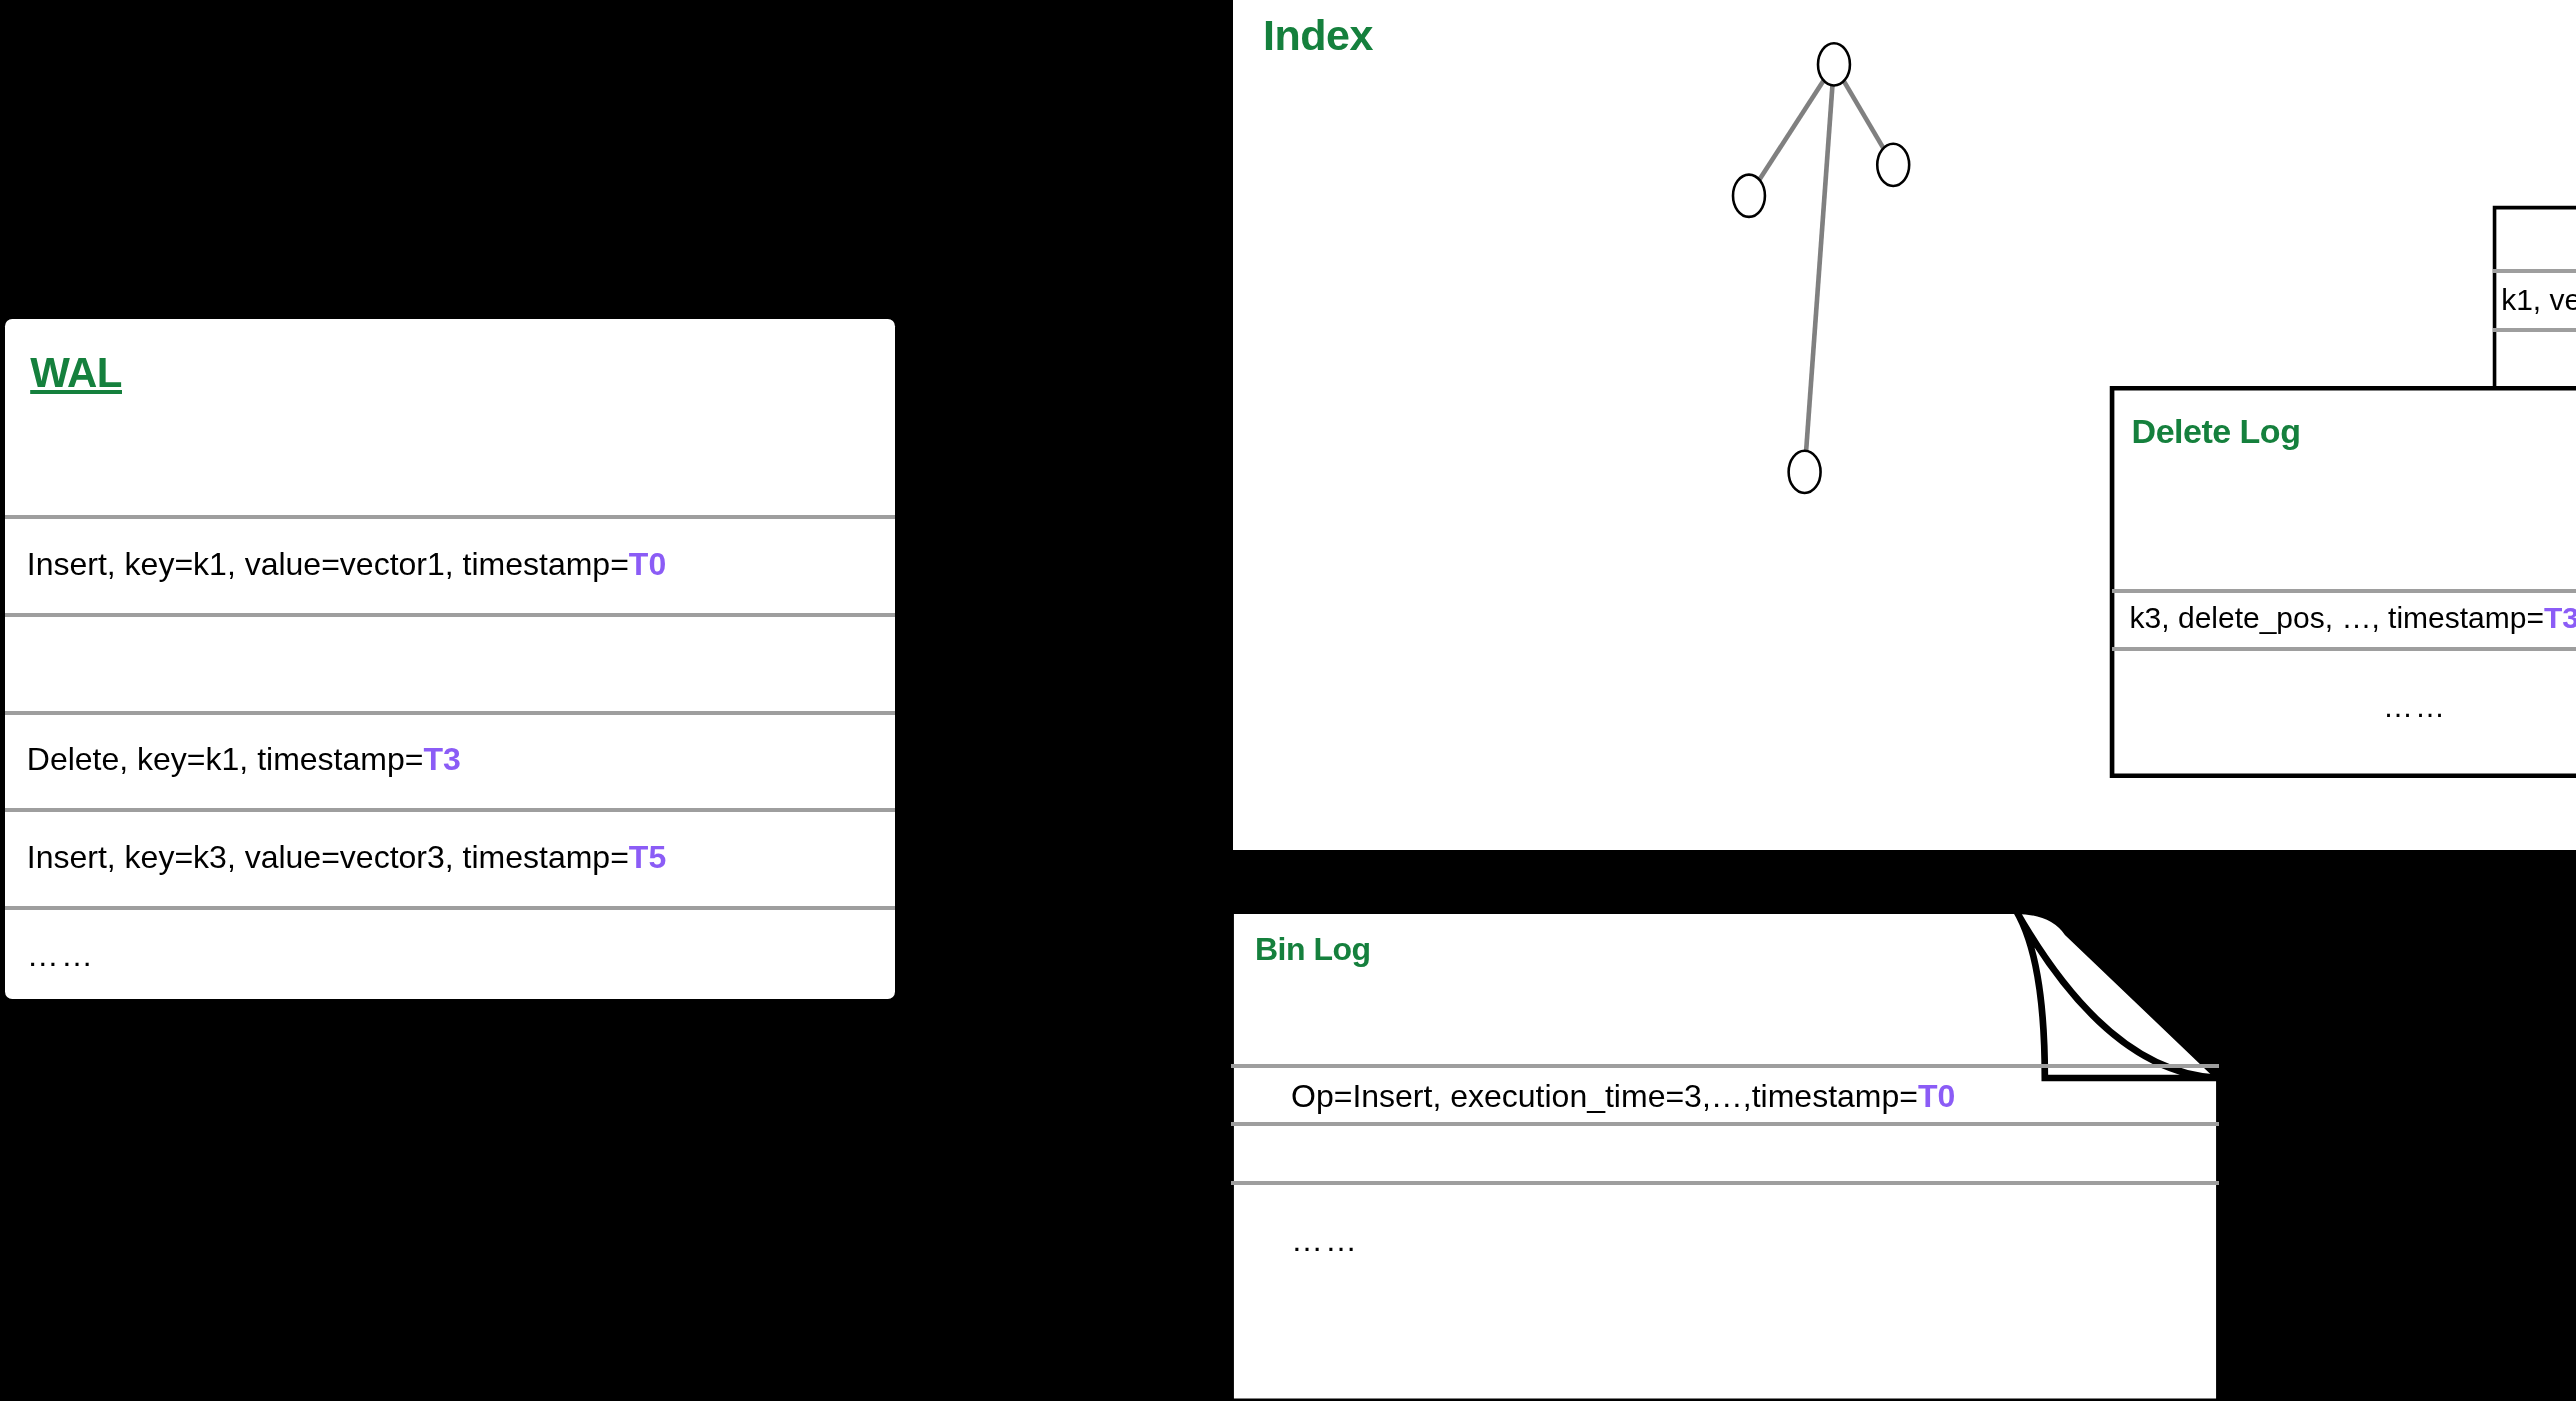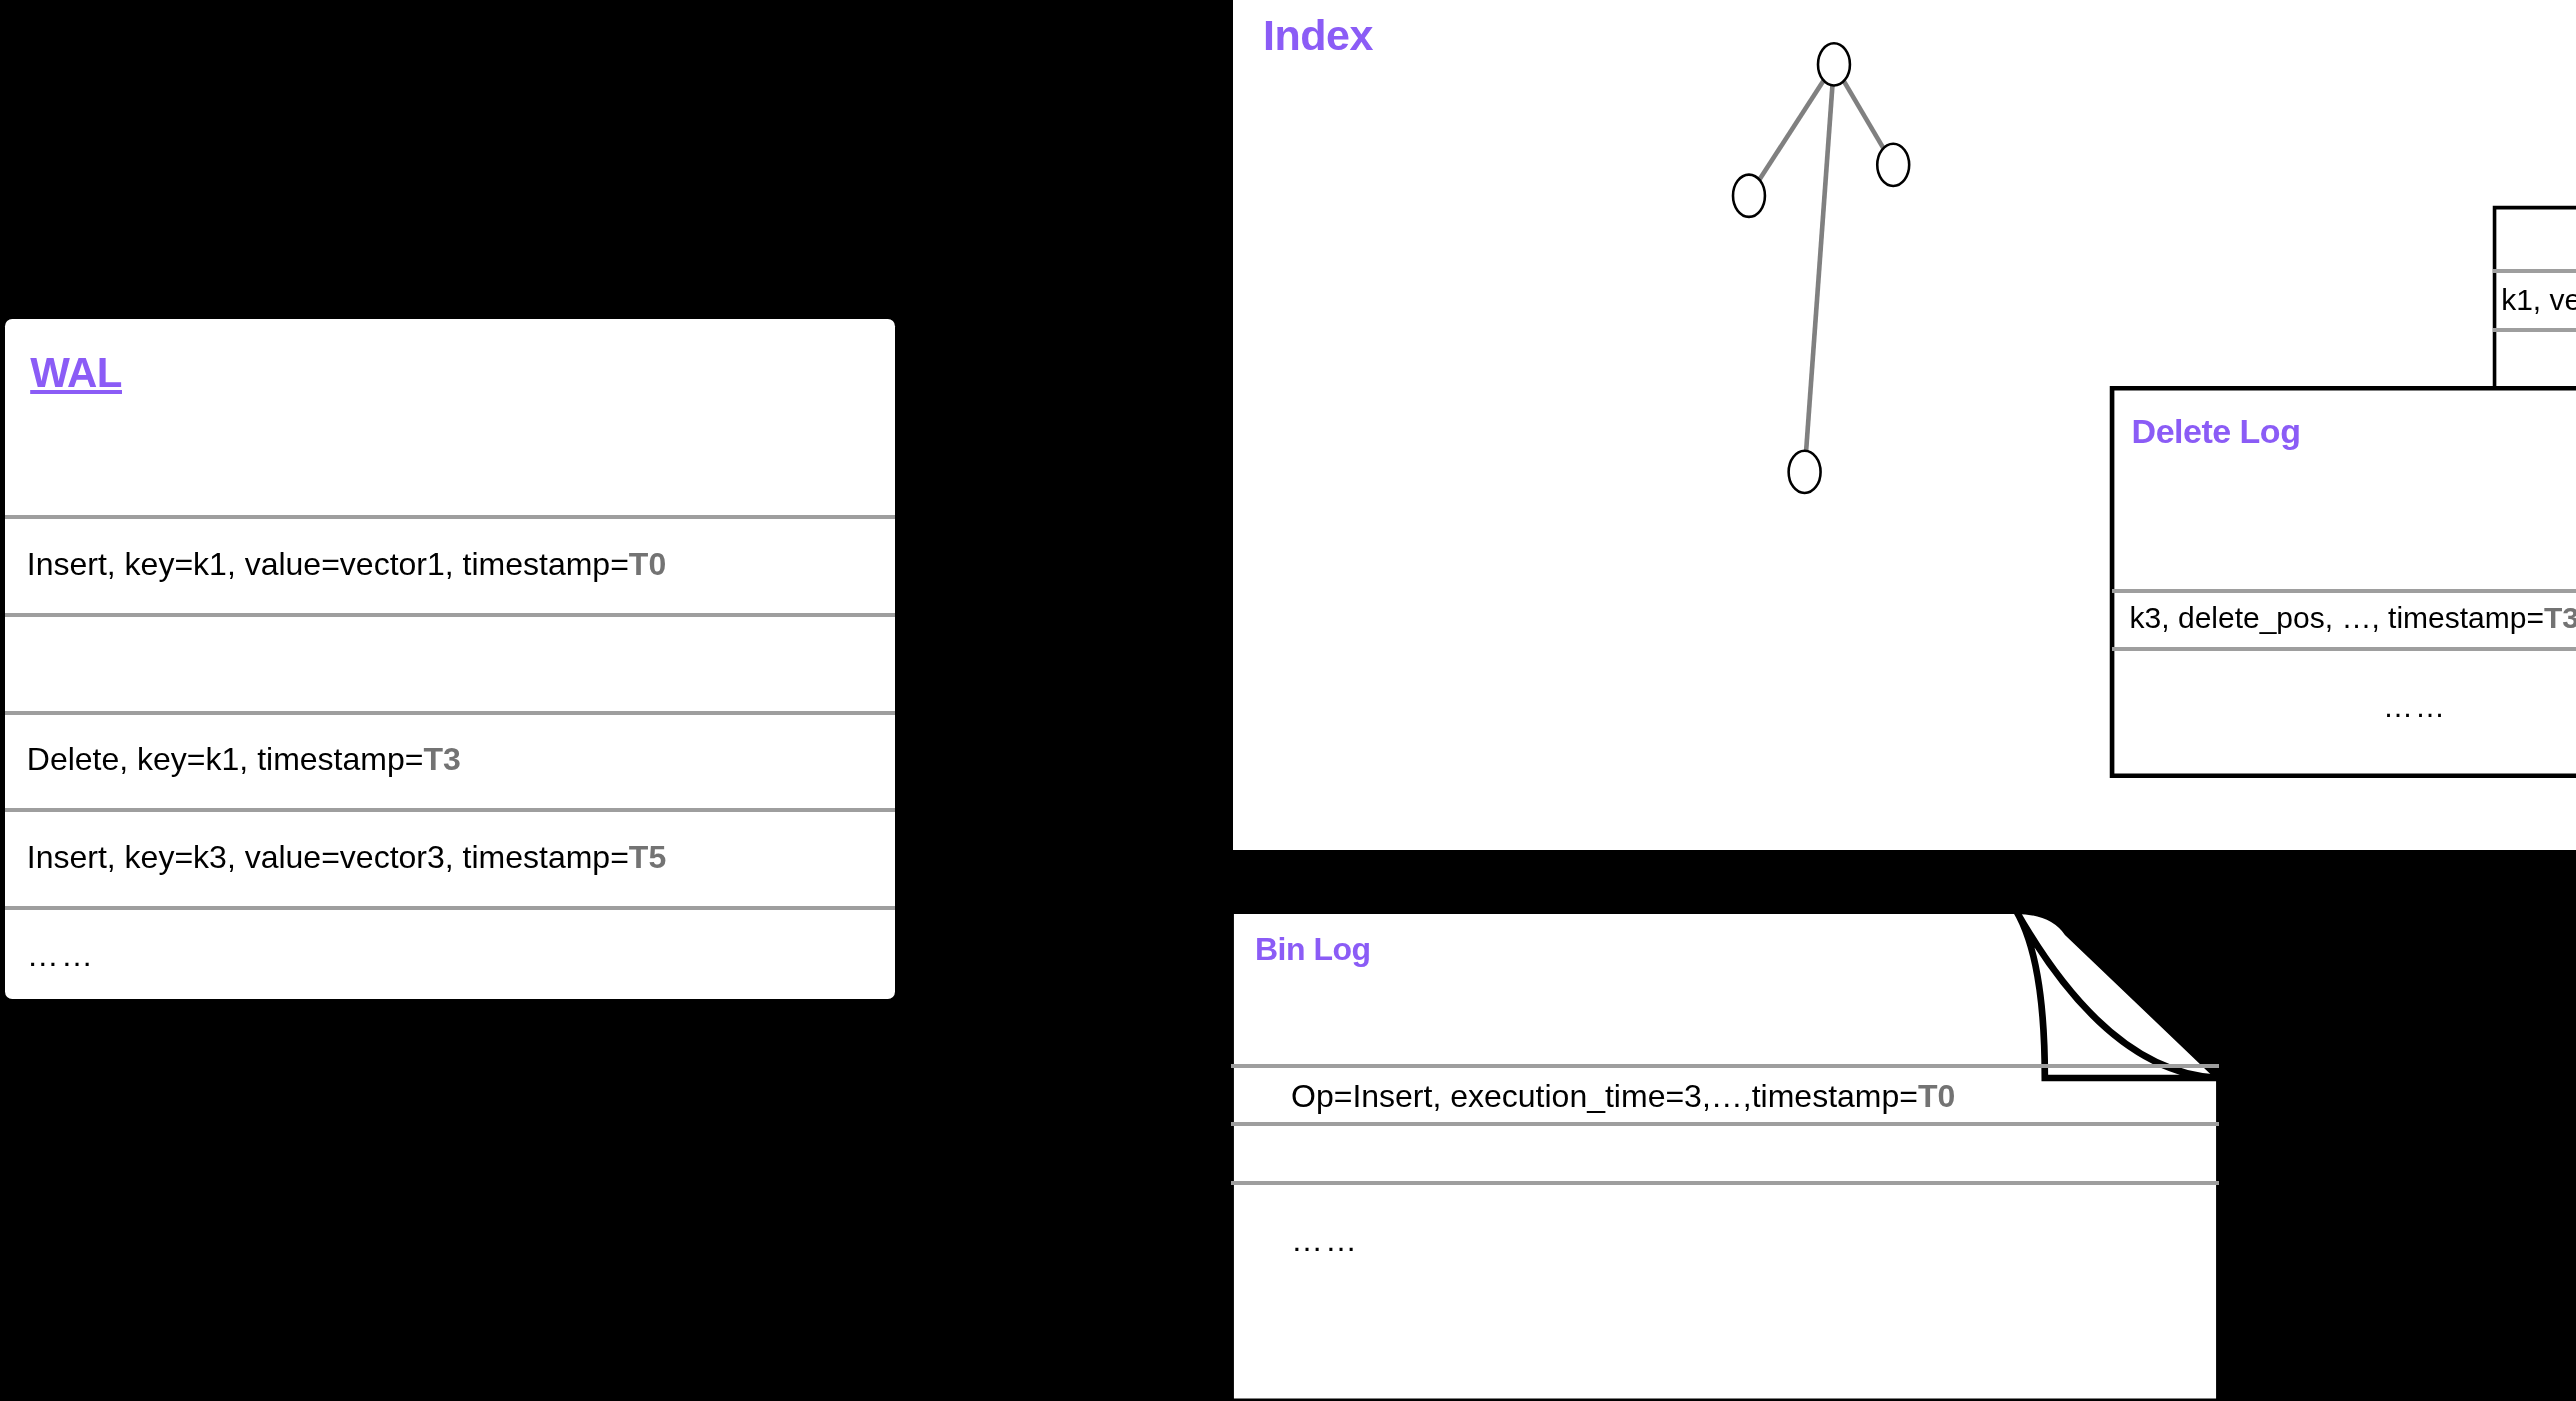--- a/index.html
+++ b/index.html
@@ -2,27 +2,27 @@
 <html style="font-size:8.2px"><head>
 <meta charset="utf-8">
 <style>
   html,body{margin:0;padding:0;background:#000;}
   body{width:2817px;height:1402px;position:relative;overflow:hidden;
        font-family:"Liberation Sans","DejaVu Sans",sans-serif;}
 
   
   .card{position:absolute;background:#fff;box-sizing:border-box;}
   .card.rounded{border-radius:7.2px;}
-  .title{font-weight:bold;color:#8b5cf6;letter-spacing:-0.5px;white-space:nowrap;}
+  .title{font-weight:bold;color:#15803d;letter-spacing:-0.5px;white-space:nowrap;}
 
   
   .sep{position:absolute;height:3.6px;background:#9e9e9e;left:0;right:0;}
 
   .row-txt{position:absolute;white-space:nowrap;color:#000;}
-  .ts{color:#737373;font-weight:bold;}
+  .ts{color:#8b5cf6;font-weight:bold;}
   .dots{letter-spacing:2.1px;}
 
   
   #wal{left:5.2px;top:319px;width:890px;height:680px;}
   #wal .title{position:absolute;left:25px;top:30px;font-size:42px;text-decoration:underline;}
   #wal .row-txt{left:21.6px;font-size:32px;}
 
   
   #index-panel{left:1233px;top:0px;width:1578px;height:850px;}
   #index-panel .title{position:absolute;left:30px;top:11.3px;font-size:43px;}

